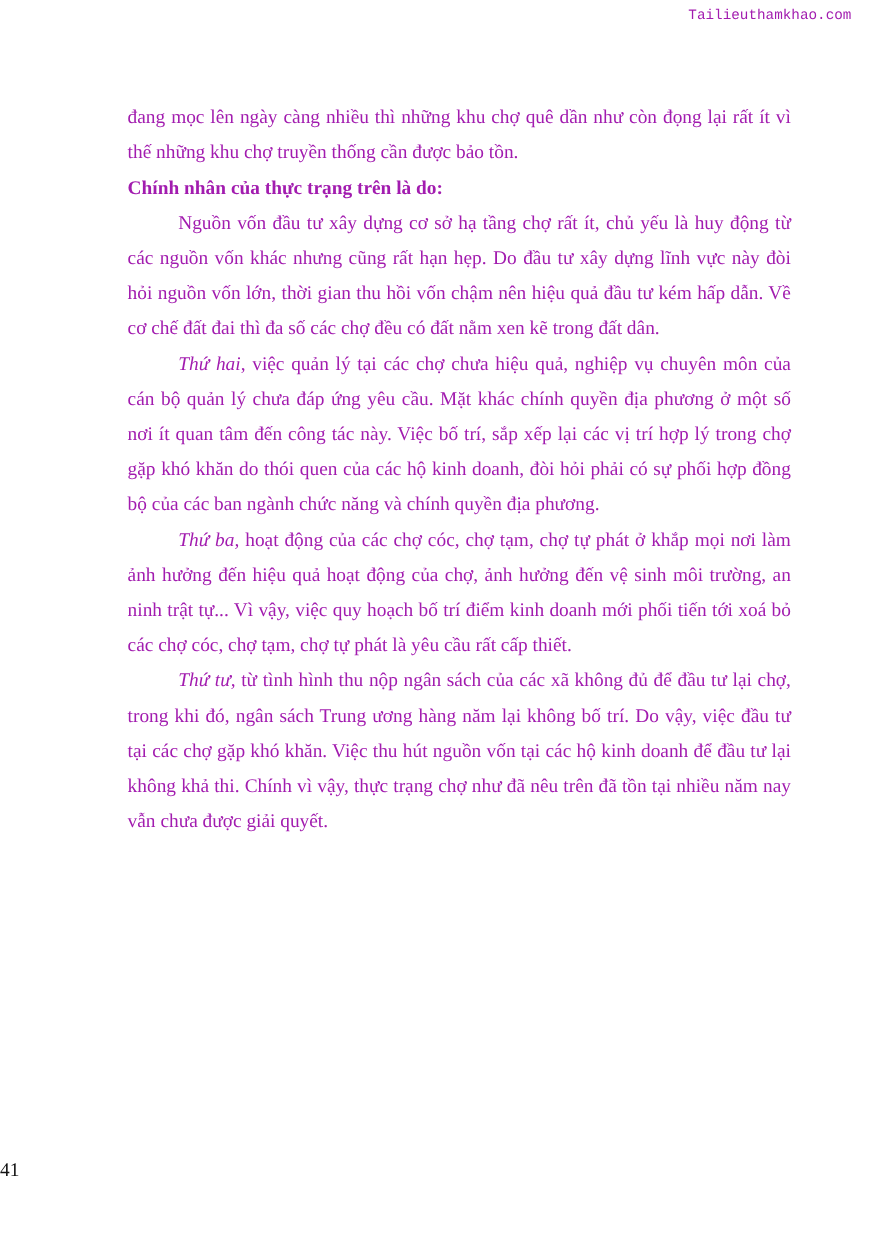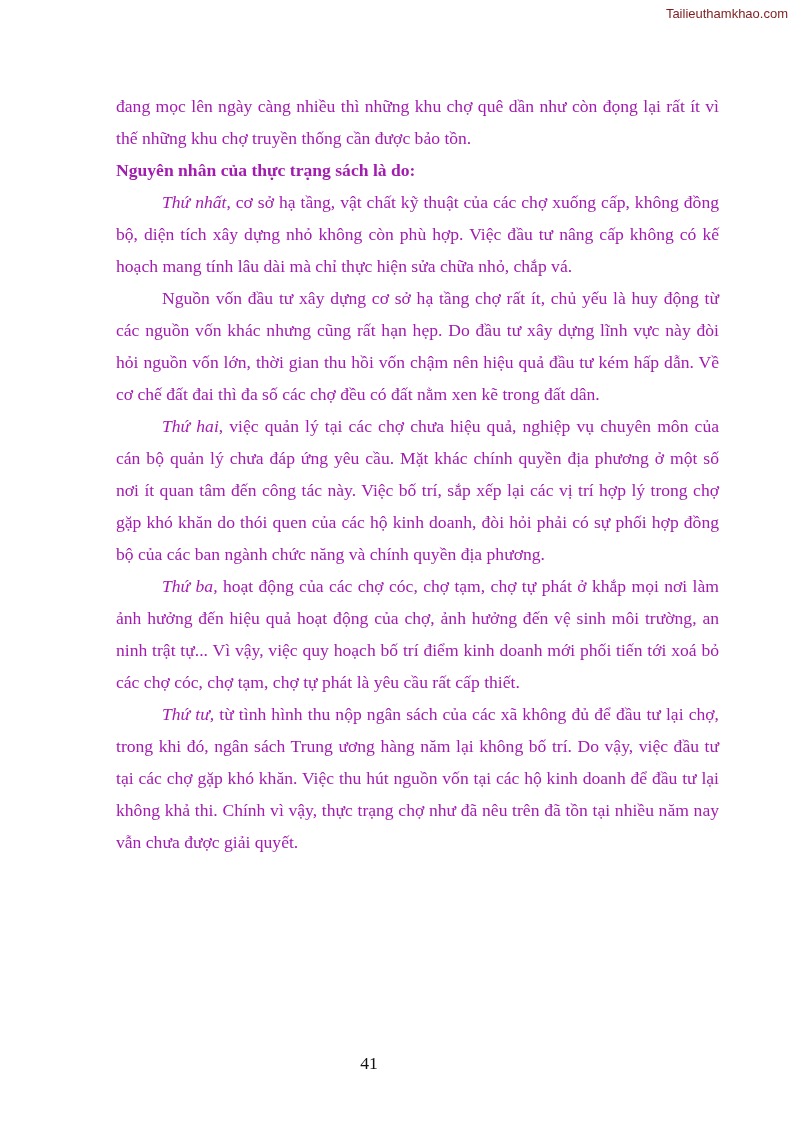--- a/index.html
+++ b/index.html
@@ -1,48 +1,45 @@
 <!DOCTYPE html>
 <html><head>
 <meta charset="utf-8">
 <style>
   html, body { margin: 0; padding: 0; background: #ffffff; }
   body { width: 794px; height: 1123px; position: relative; overflow: hidden; }
   .watermark {
-    position: absolute; top: 6px; right: 6px;
-    font-family: Liberation Sans, sans-serif; font-size: 13px;
-    color: #7f1d1d; letter-spacing: 0px;
+    position: absolute; top: 6px; right: 20px;
+    font-family: Liberation Mono, monospace; font-size: 13px;
+    color: #a21caf; letter-spacing: 0px;
   }
   .page {
     position: absolute; left: 116px; top: 90px; width: 603px;
     font-family: "Liberation Serif", serif; font-size: 17.6px;
     color: #a21caf; line-height: 32px; text-align: justify;
   }
   .page p { margin: 0; }
   .indent { text-indent: 46px; }
   .heading { font-weight: bold; }
   .ital { font-style: italic; }
   .page-number {
-    position: absolute; top: 1053px; left: 0; width: 738px; text-align: center;
+    position: absolute; top: 1053px; left: 0; width: 738px; 
     font-family: "Liberation Serif", serif; font-size: 17.6px; color: #111;
   }
 </style>
 </head>
 <body>
 
 <div class="watermark">Tailieuthamkhao.com</div>
 
 <div class="page">
   <p>
     <span>đang mọc lên ngày càng nhiều thì những khu chợ quê dần như còn đọng lại rất ít vì thế những khu chợ truyền thống cần được bảo tồn.</span>
   </p>
-  <p class="heading">Nguyên nhân của thực trạng sách là do:</p>
-  <p class="indent">
-    <span class="ital">Thứ nhất</span><span>, cơ sở hạ tầng, vật chất kỹ thuật của các chợ xuống cấp, không đồng bộ, diện tích xây dựng nhỏ không còn phù hợp. Việc đầu tư nâng cấp không có kế hoạch mang tính lâu dài mà chỉ thực hiện sửa chữa nhỏ, chắp vá.</span>
-  </p>
+  <p class="heading">Chính nhân của thực trạng trên là do:</p>
   <p class="indent">
     <span>Nguồn vốn đầu tư xây dựng cơ sở hạ tầng chợ rất ít, chủ yếu là huy động từ các nguồn vốn khác nhưng cũng rất hạn hẹp. Do đầu tư xây dựng lĩnh vực này đòi hỏi nguồn vốn lớn, thời gian thu hồi vốn chậm nên hiệu quả đầu tư kém hấp dẫn. Về cơ chế đất đai thì đa số các chợ đều có đất nằm xen kẽ trong đất dân.</span>
   </p>
   <p class="indent">
     <span class="ital">Thứ hai</span><span>, việc quản lý tại các chợ chưa hiệu quả, nghiệp vụ chuyên môn của cán bộ quản lý chưa đáp ứng yêu cầu. Mặt khác chính quyền địa phương ở một số nơi ít quan tâm đến công tác này. Việc bố trí, sắp xếp lại các vị trí hợp lý trong chợ gặp khó khăn do thói quen của các hộ kinh doanh, đòi hỏi phải có sự phối hợp đồng bộ của các ban ngành chức năng và chính quyền địa phương.</span>
   </p>
   <p class="indent">
     <span class="ital">Thứ ba,</span><span> hoạt động của các chợ cóc, chợ tạm, chợ tự phát ở khắp mọi nơi làm ảnh hưởng đến hiệu quả hoạt động của chợ, ảnh hưởng đến vệ sinh môi trường, an ninh trật tự... Vì vậy, việc quy hoạch bố trí điểm kinh doanh mới phối tiến tới xoá bỏ các chợ cóc, chợ tạm, chợ tự phát là yêu cầu rất cấp thiết.</span>
   </p>
   <p class="indent">

